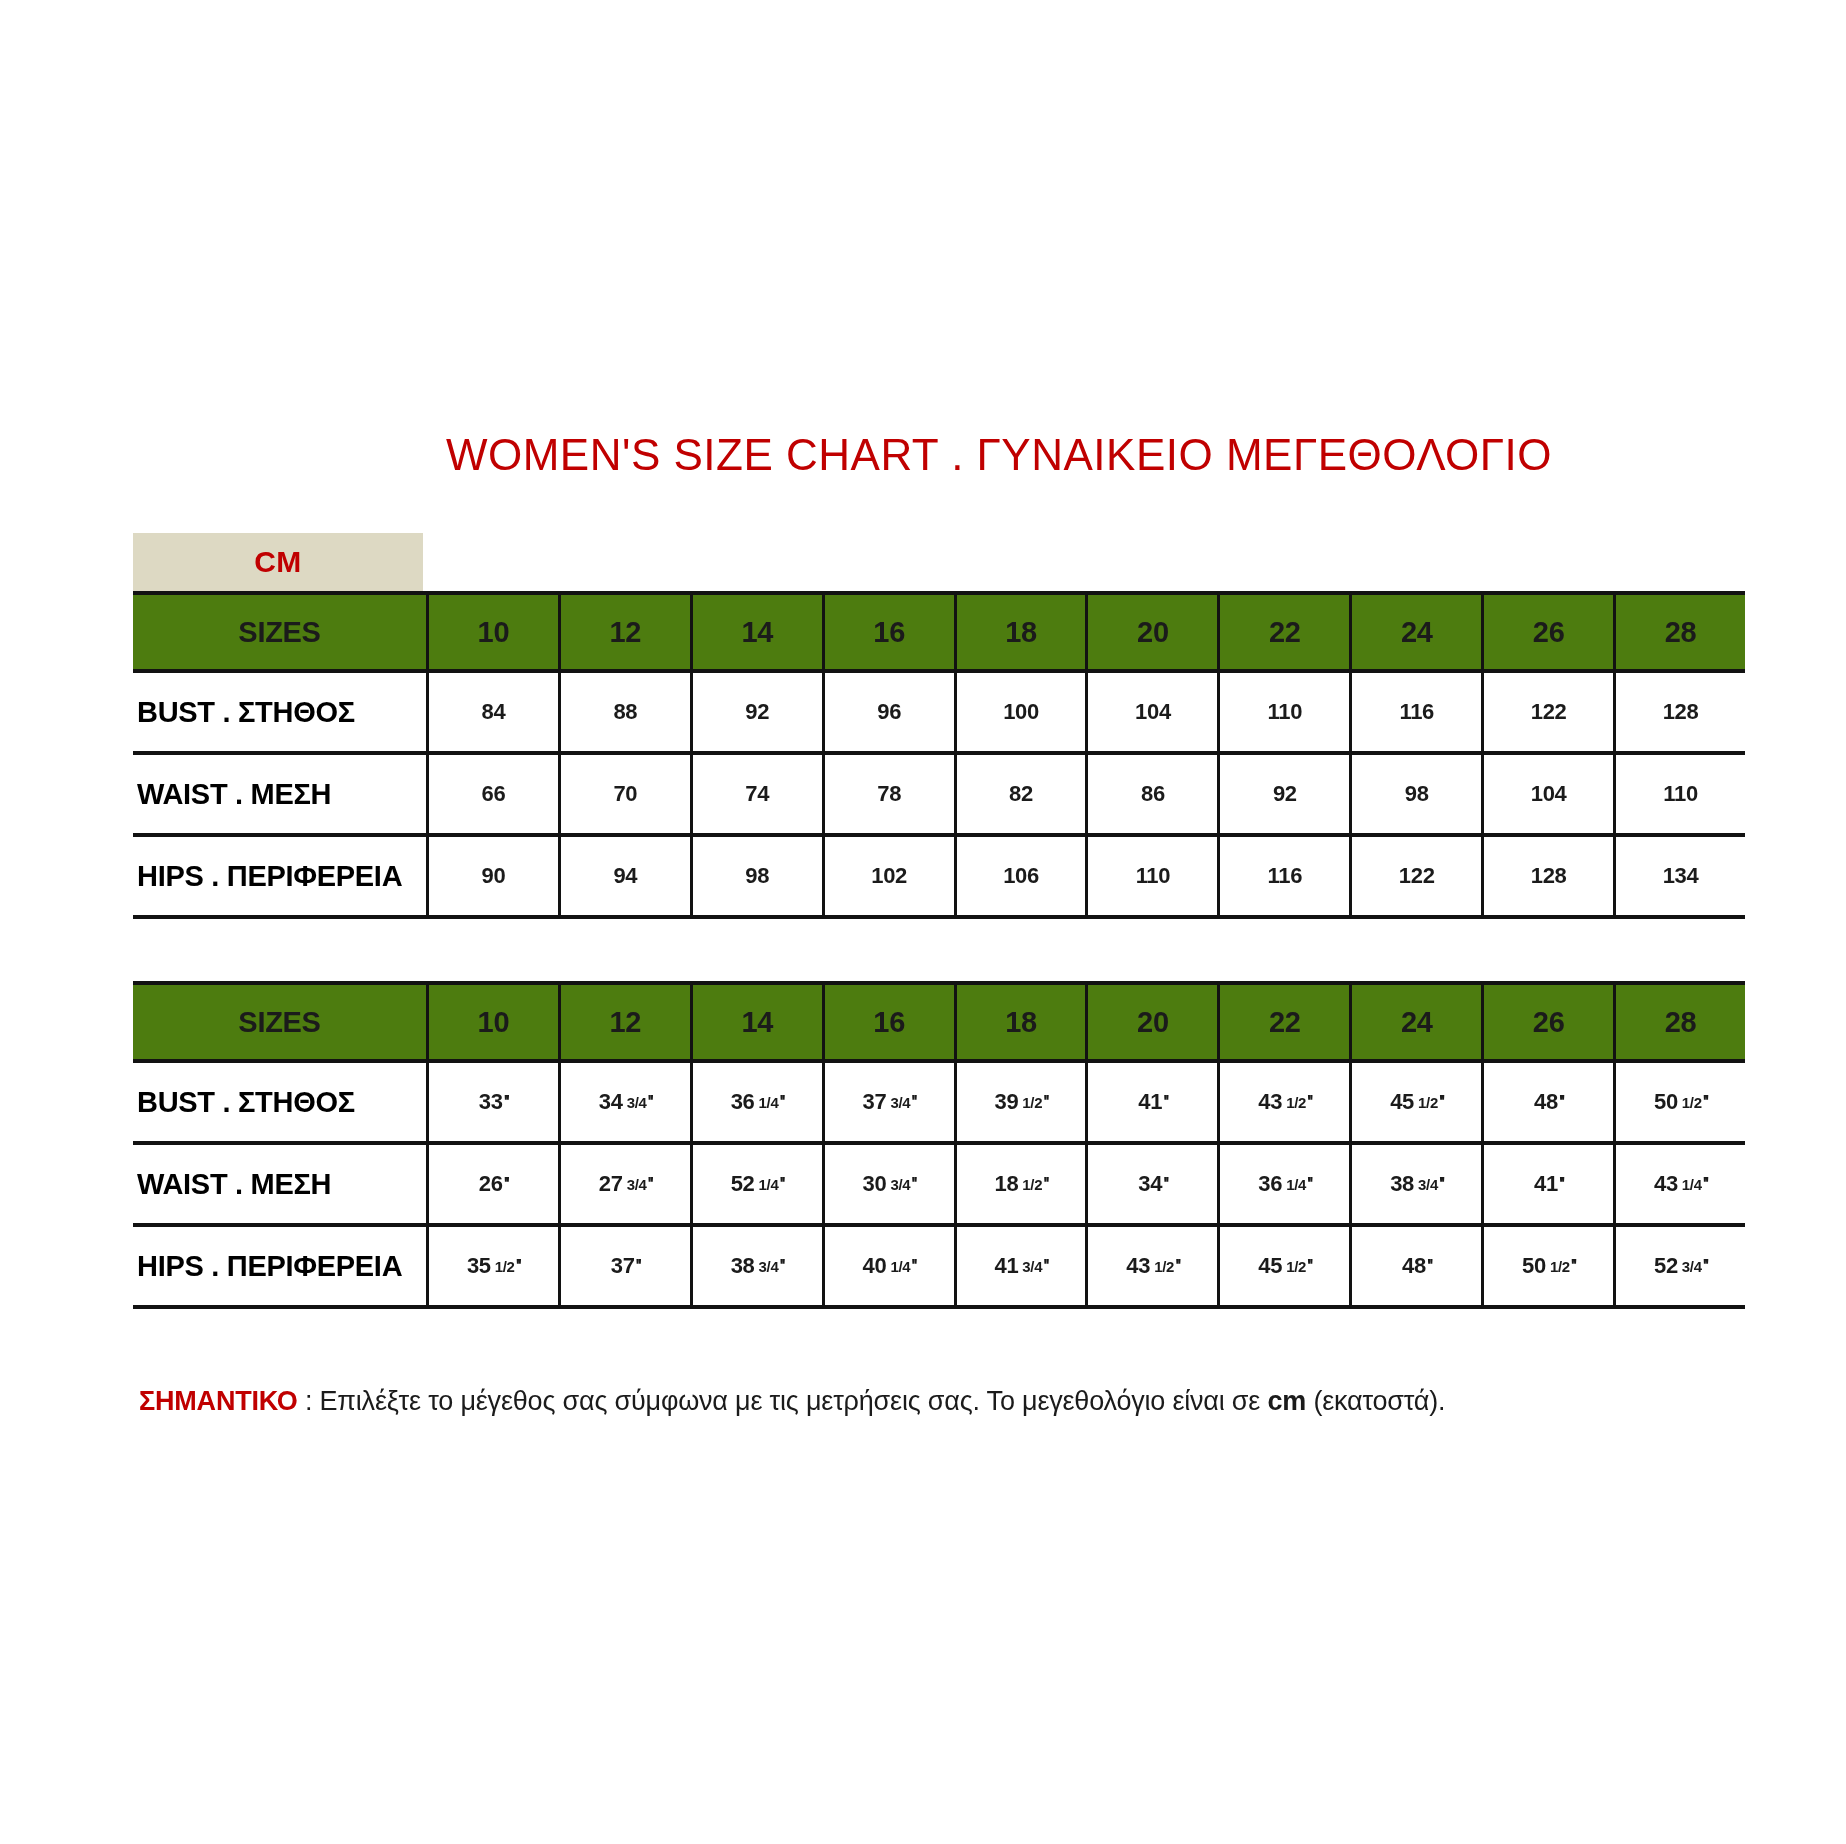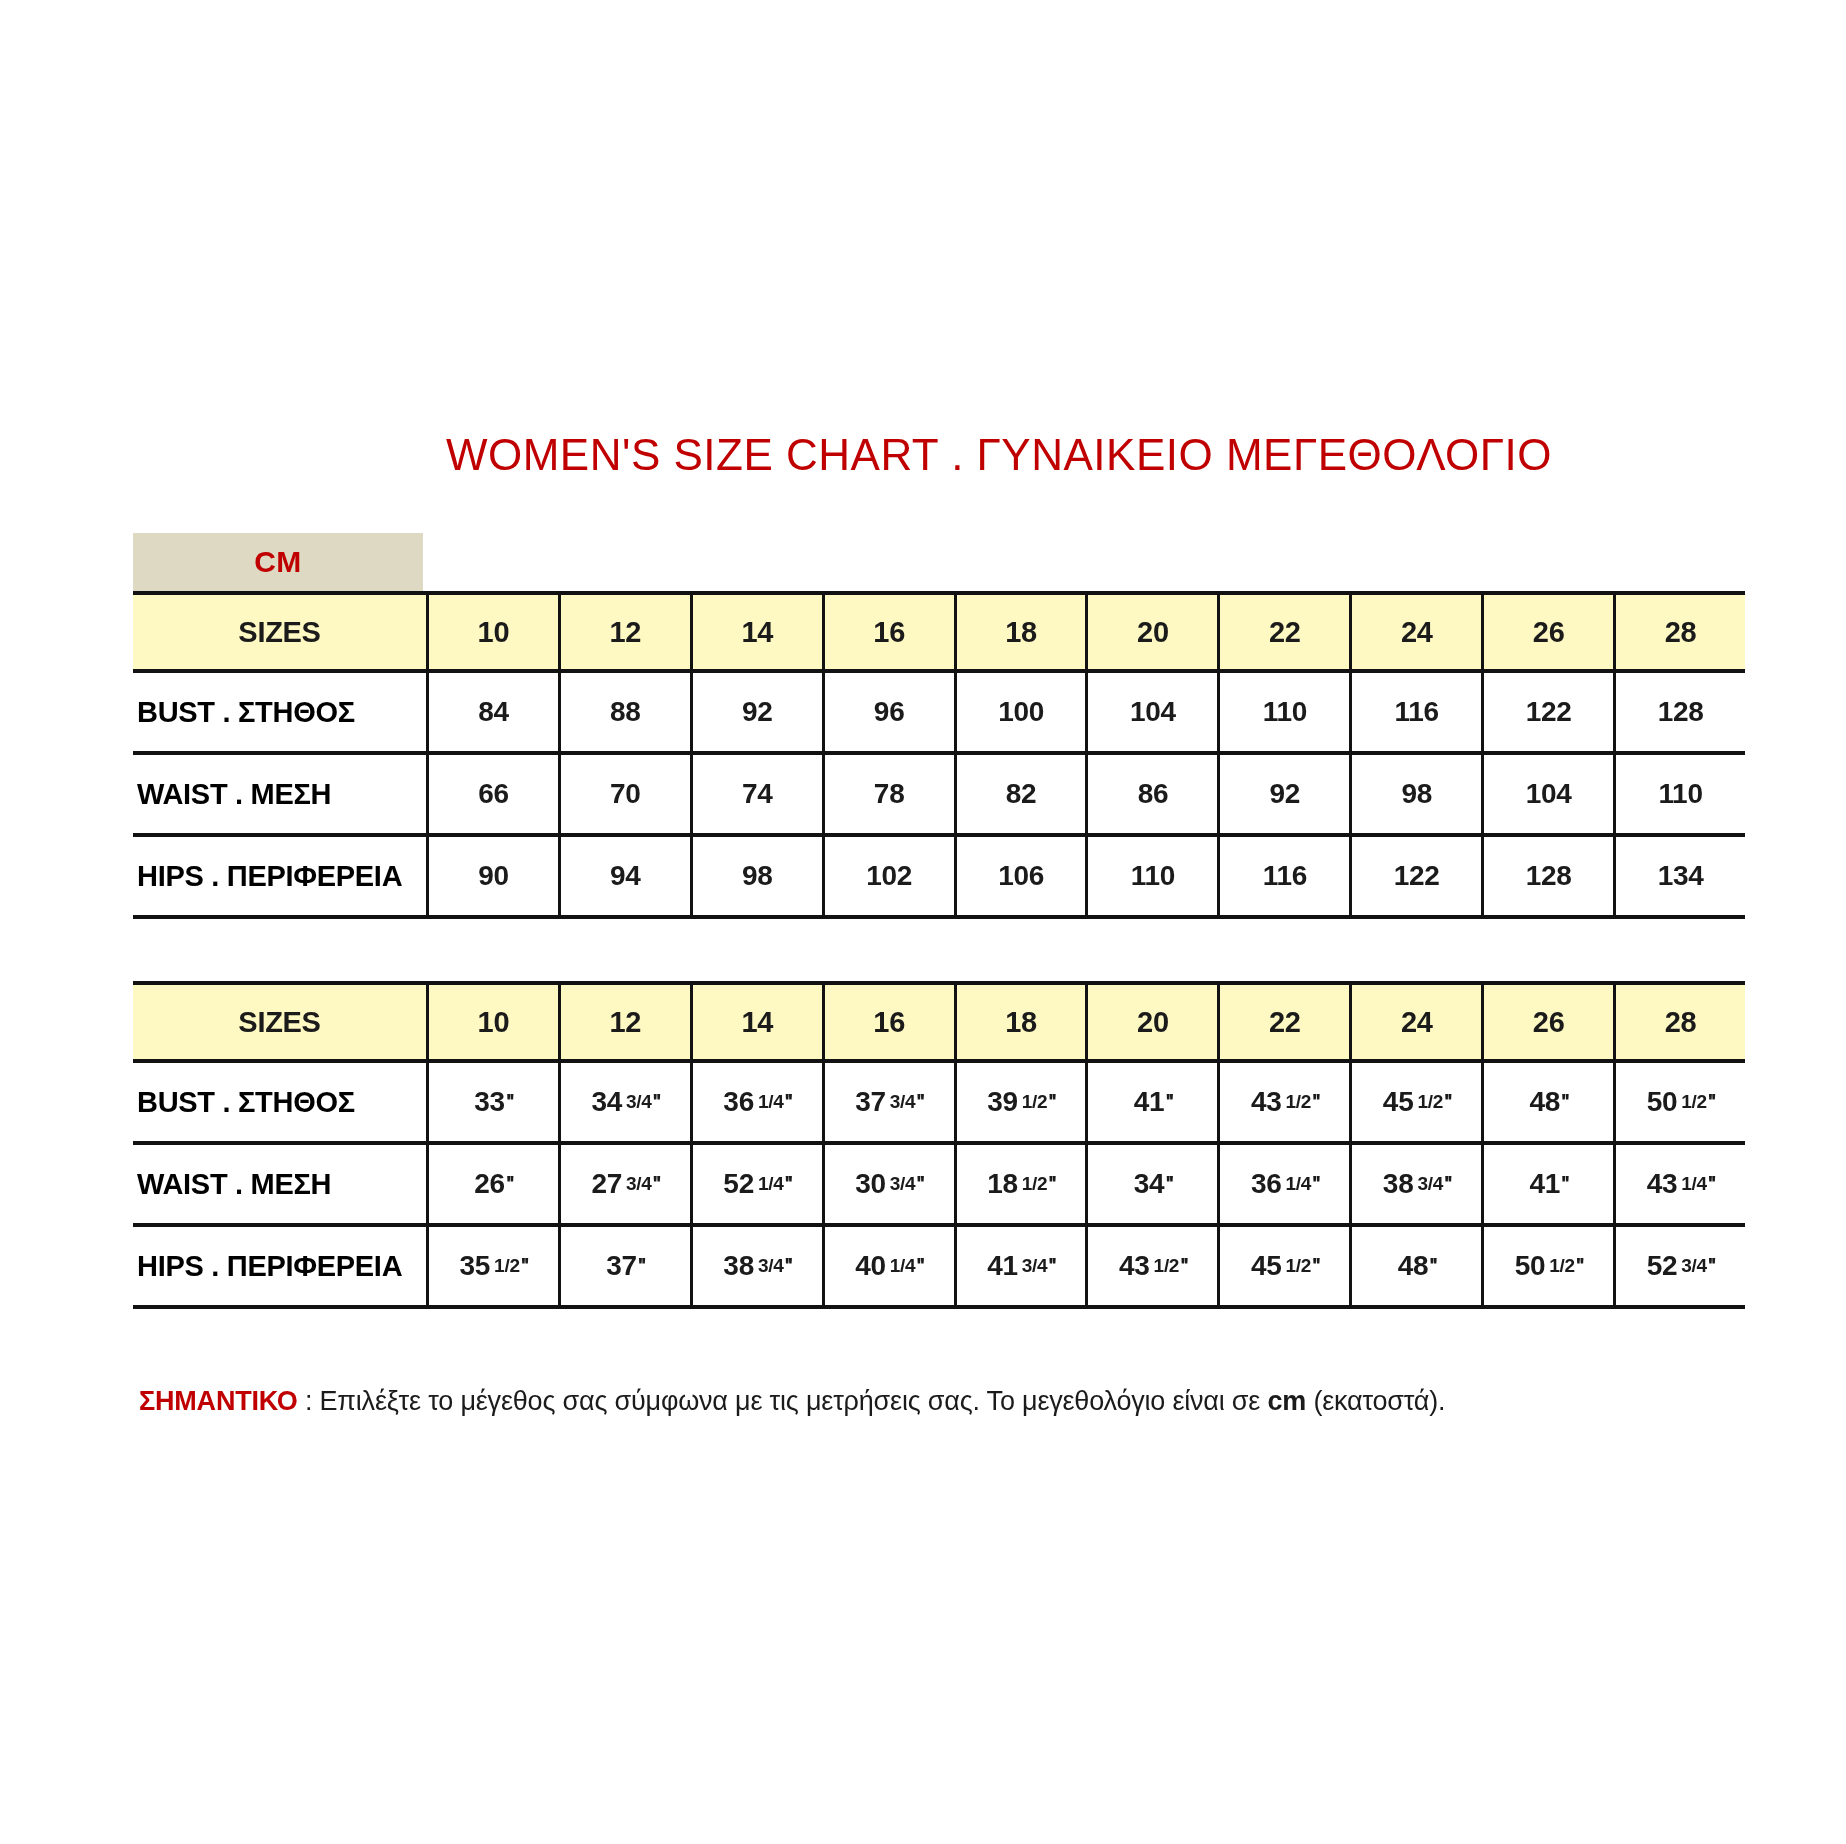--- a/index.html
+++ b/index.html
@@ -16,30 +16,30 @@
   #tables{position:absolute;top:533px;left:0;width:100%;}
   .size-table + .size-table{margin-top:62px;}
   .unit-box{
     width:290px;height:58px;background:#DDD9C3;
     display:flex;align-items:center;justify-content:center;
     font-size:30px;font-weight:700;letter-spacing:0.5px;color:#C00000;
   }
   .row{display:grid;grid-template-columns:293px repeat(10,1fr);}
   .row > div:not(:first-child){border-left:3px solid #121212;}
   .header-row{
-    height:74px;background:#fef9c3;
+    height:74px;background:#4d7c0f;
     border-top:4px solid #121212;border-bottom:4px solid #121212;
   }
   .data-row{height:78px;background:#ffffff;border-bottom:4px solid #121212;}
   .cell{
     display:flex;align-items:center;justify-content:center;
     font-size:29px;font-weight:700;letter-spacing:-0.3px;white-space:nowrap;
   }
   .data-row .label-cell{justify-content:flex-start;padding-left:4px;color:#000000;}
-  .value-cell{font-size:28px;}
+  .value-cell{font-size:22px;}
   .value-cell .frac{font-size:0.68em;margin-left:4px;}
   .value-cell .mark{font-size:0.8em;letter-spacing:-2px;margin-left:1px;}
   .notes{position:absolute;top:1386px;left:6px;width:100%;}
   .note{margin:0;font-size:27px;line-height:1.15;letter-spacing:-0.2px;white-space:nowrap;}
   .note + .note{margin-top:31px;}
   .note .red{color:#C00000;font-weight:700;}
   .note .note-label{margin-right:9px;}
   .note b{font-weight:700;}
 </style>
 </head>

